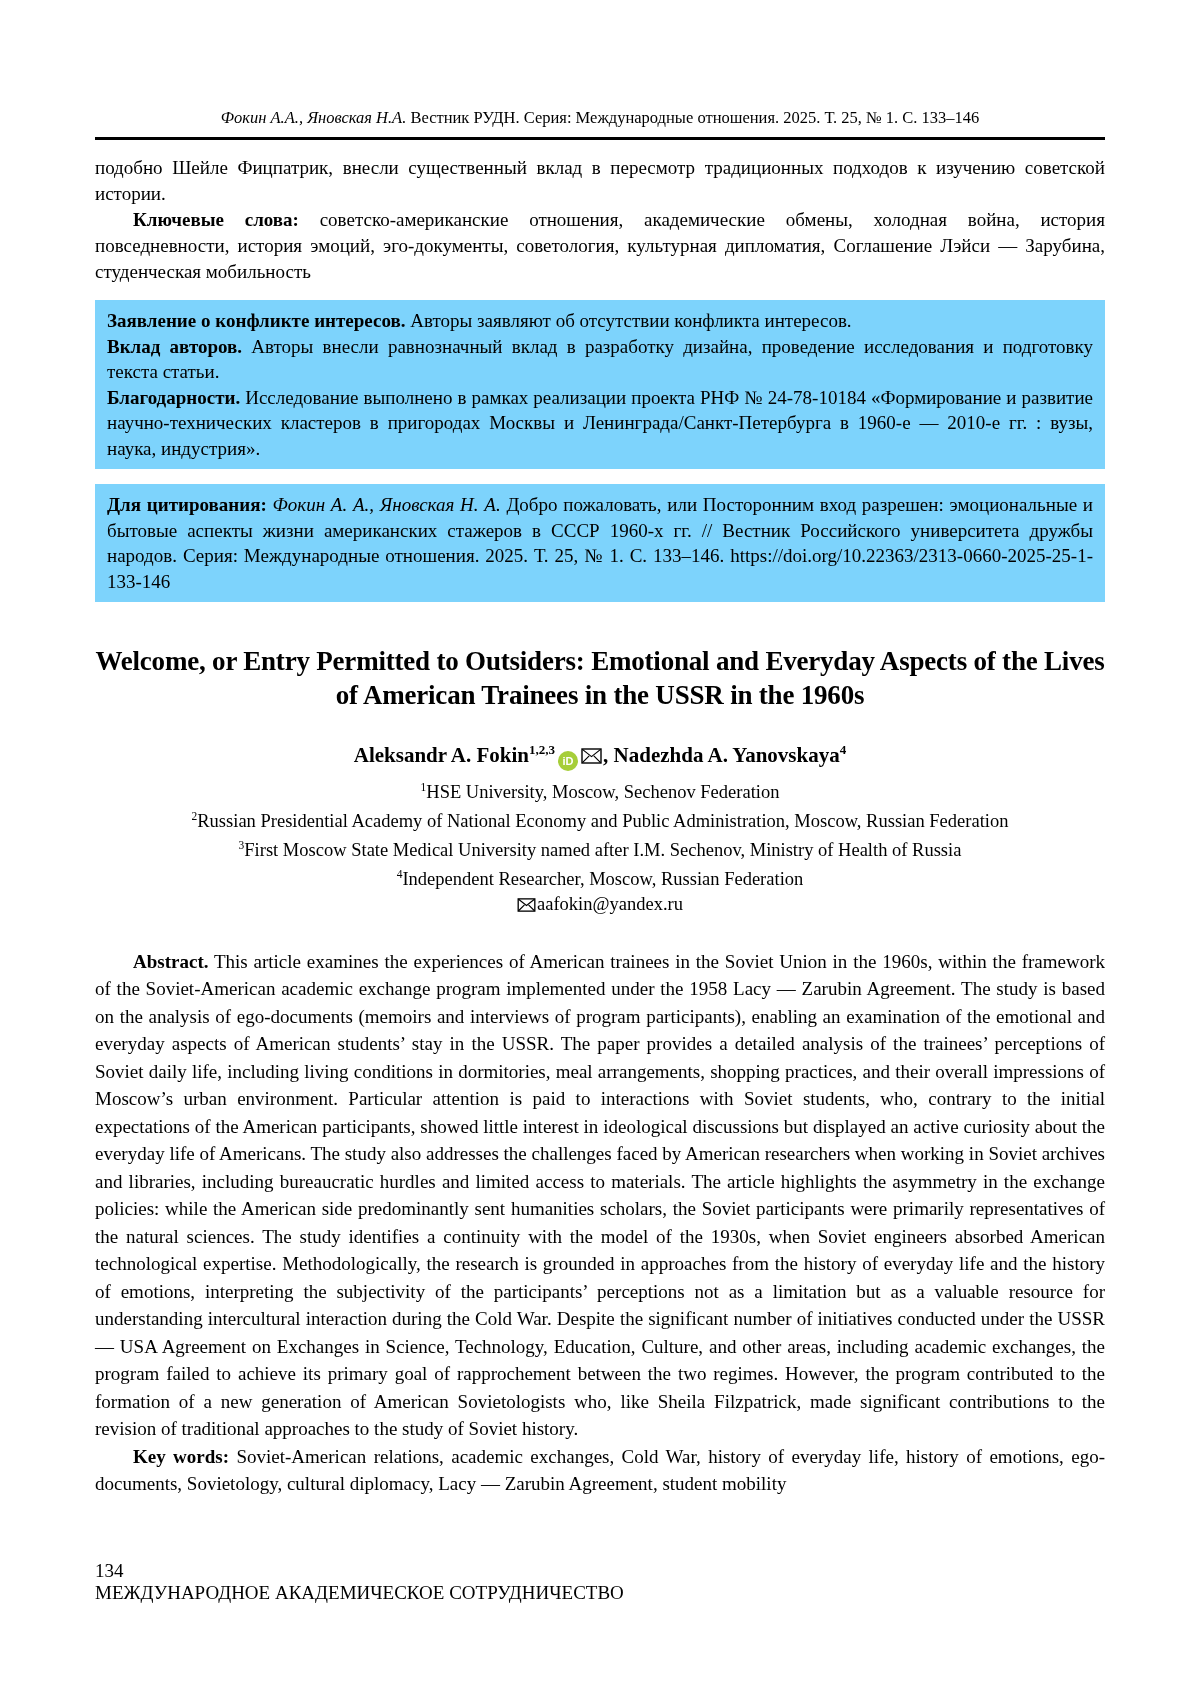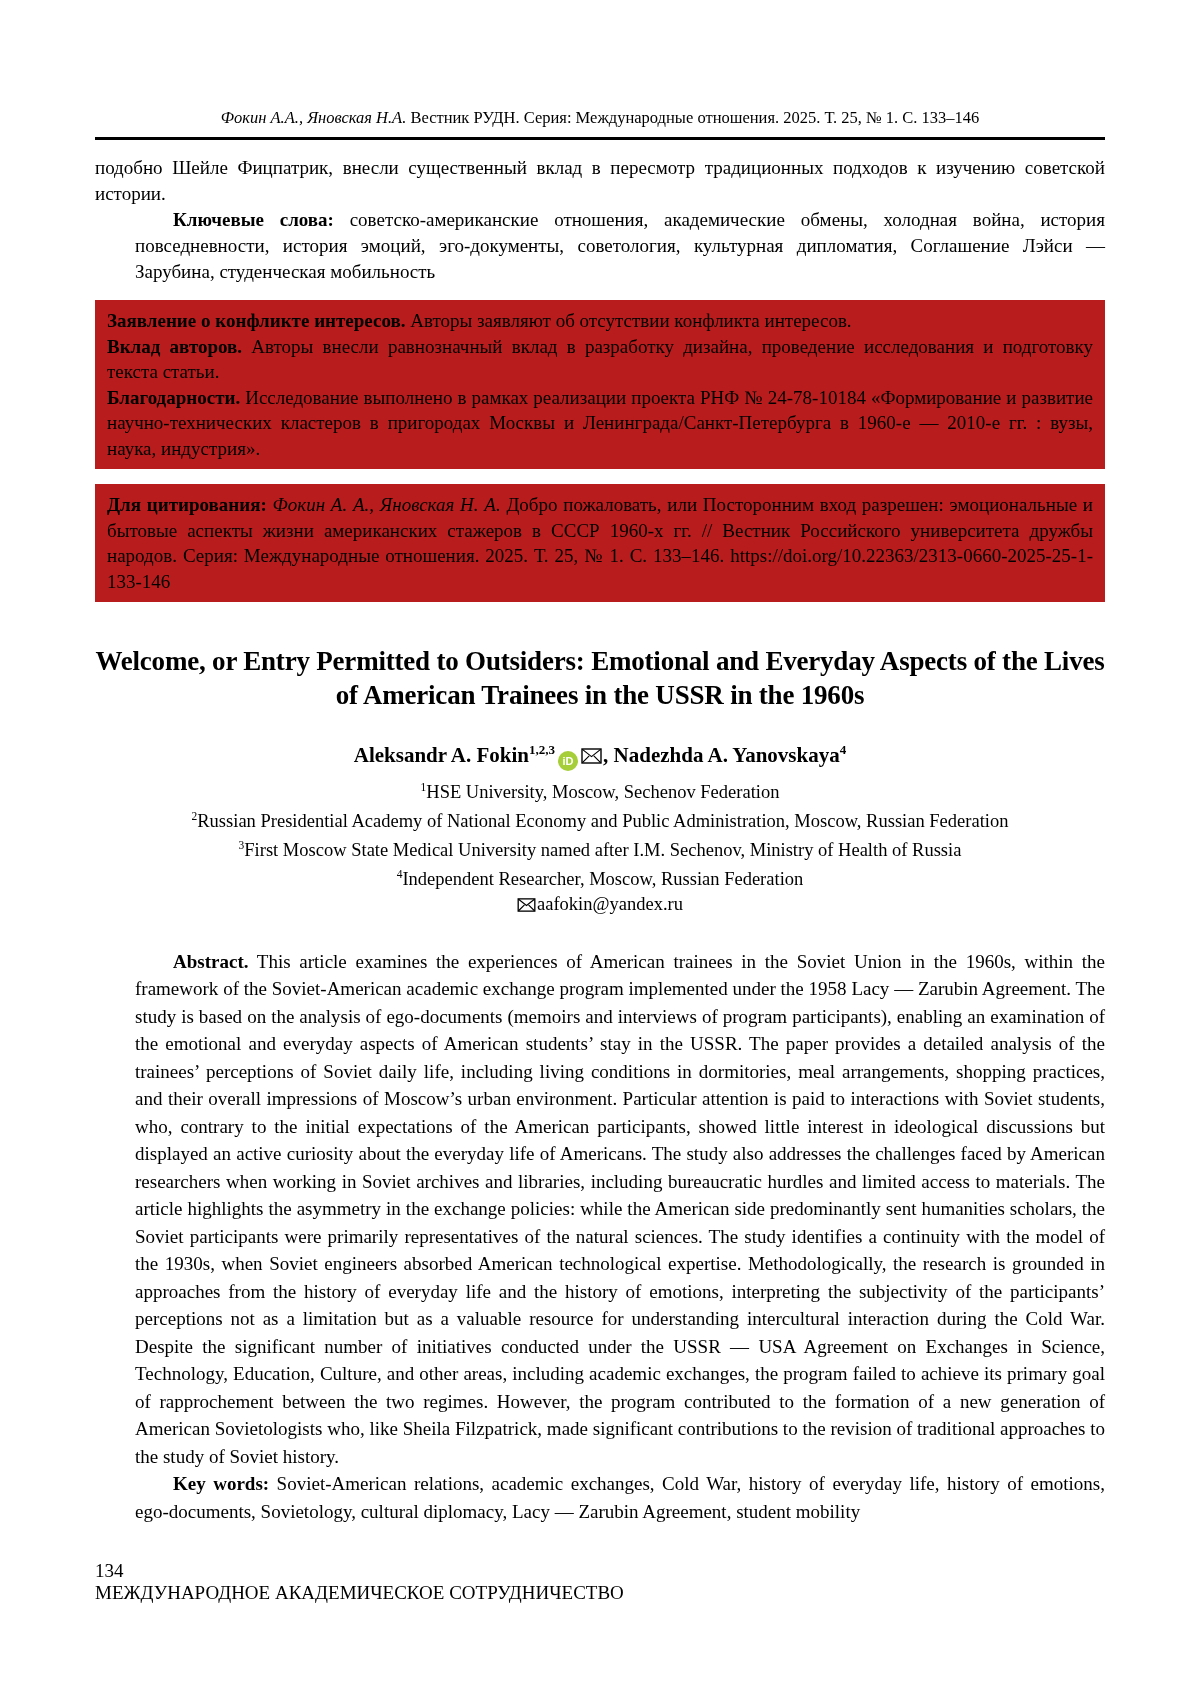--- a/index.html
+++ b/index.html
@@ -7,26 +7,26 @@
     width:1200px; height:1687px; position:relative; box-sizing:border-box;
     padding:108px 95px 0 95px; background:#ffffff; color:#000;
     font-family:"Liberation Serif", serif; overflow:hidden;
   }
   .running-header { text-align:center; font-size:16.5px; line-height:20px; }
   .running-header .it { font-style:italic; }
   .head-rule { border:none; border-top:3px solid #000; margin:9px 0 0 0; }
 
   .bodytext { font-size:19px; line-height:26px; text-align:justify; margin:0; }
   .para-cont { margin-top:15px; }
-  .indent { text-indent:38px;margin-left:40px; }
+  .indent { text-indent:38px; }
   .b { font-weight:bold; }
   .it { font-style:italic; }
 
   .graybox {
-    background:#b91c1c; margin-top:15px; padding:8px 12px;
+    background:#7dd3fc; margin-top:15px; padding:8px 12px;
     font-size:19px; line-height:25.5px; text-align:justify;
   }
   .graybox p { margin:0; }
 
   .title {
     margin-top:42px; text-align:center; font-weight:bold;
     font-size:27px; line-height:34px; letter-spacing:-0.2px;
   }
   .authors { margin-top:24px; text-align:center; font-size:21px; font-weight:bold; line-height:28px; }
   sup { font-size:0.62em; }

